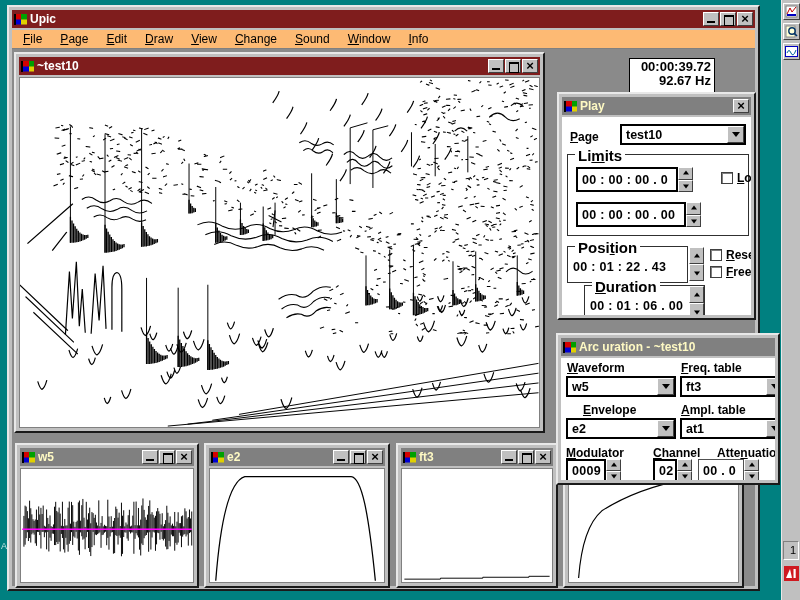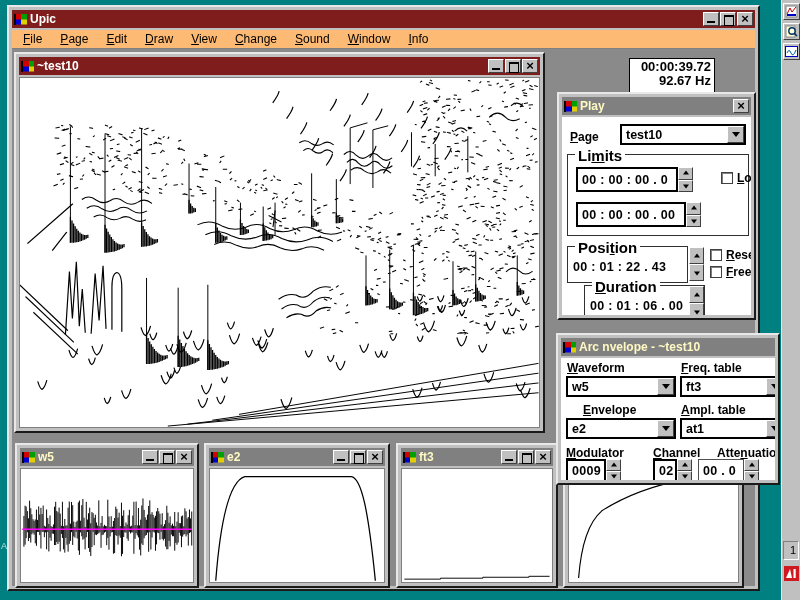--- a/index.html
+++ b/index.html
@@ -247,21 +247,21 @@
       <span class="spin" style="position:absolute;left:127px;top:169px;height:34px;">
           <span class="su"></span>
           <span class="sd"></span>
         </span>
     </div>
   </div>
 
   <div class="win" style="left:556px;top:333px;width:224px;height:152px;z-index:5;">
     <div class="tb tb-inactive">
       <span class="ico"></span>
-      <span class="tb-title">Arc nvelope - ~test10</span>
+      <span class="tb-title">Arc uration - ~test10</span>
     </div>
     <div class="dlg-body">
       <span class="lbl" style="position:absolute;left:6px;top:3px;"><u>W</u>aveform</span>
       <span class="lbl" style="position:absolute;left:120px;top:3px;"><u>F</u>req. table</span>
       <div class="combo" style="left:5px;top:18px;width:110px;">
         <span class="combo-val">w5</span>
         <span class="combo-btn"></span>
       </div>
       <div class="combo" style="left:119px;top:18px;width:105px;">
         <span class="combo-val">ft3</span>

